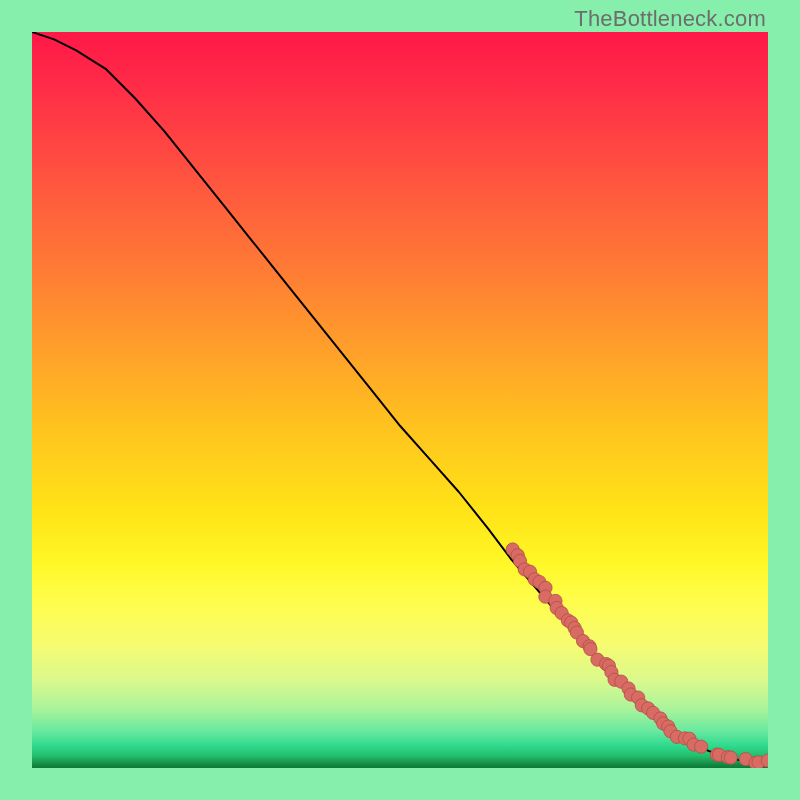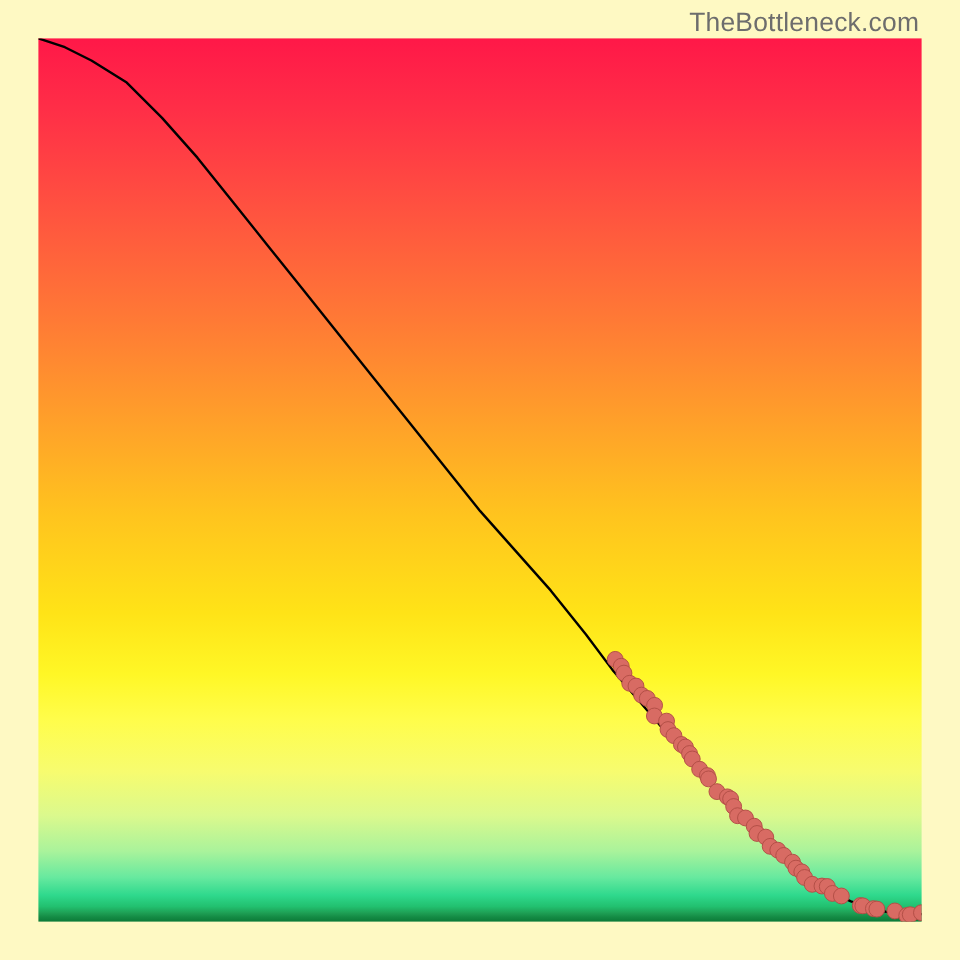--- a/index.html
+++ b/index.html
@@ -8,21 +8,21 @@
     width: 800px;
     height: 800px;
     overflow: hidden;
     background: #000;
     font-family: Arial, Helvetica, sans-serif;
   }
   .frame {
     position: relative;
     width: 800px;
     height: 800px;
-    background: #fef9c3;
+    background: #86efac;
   }
   .plot-area {
     position: absolute;
     left: 32px;
     top: 32px;
     width: 736px;
     height: 736px;
     
     background: linear-gradient(
       to bottom,

